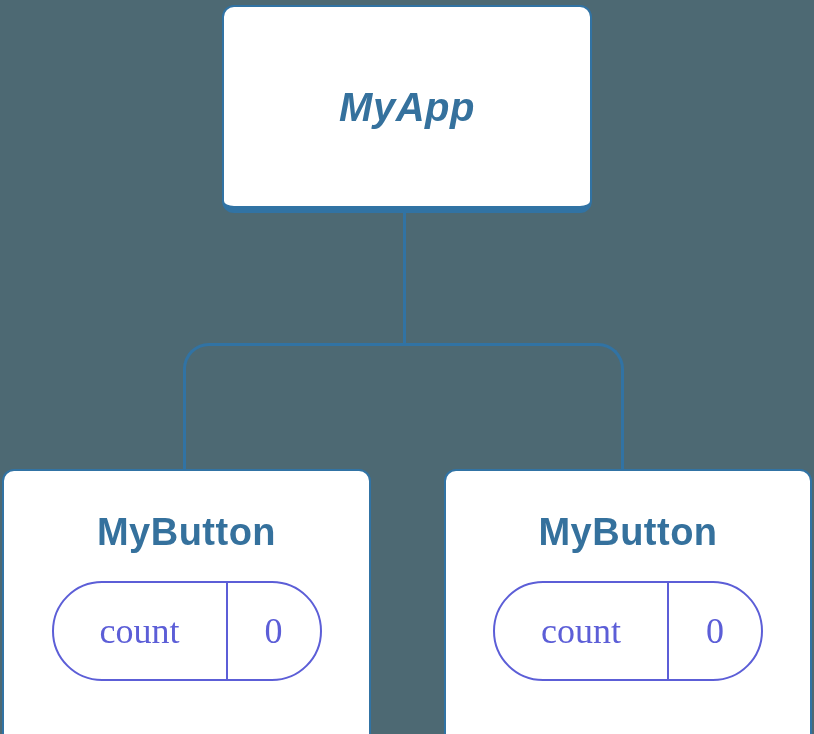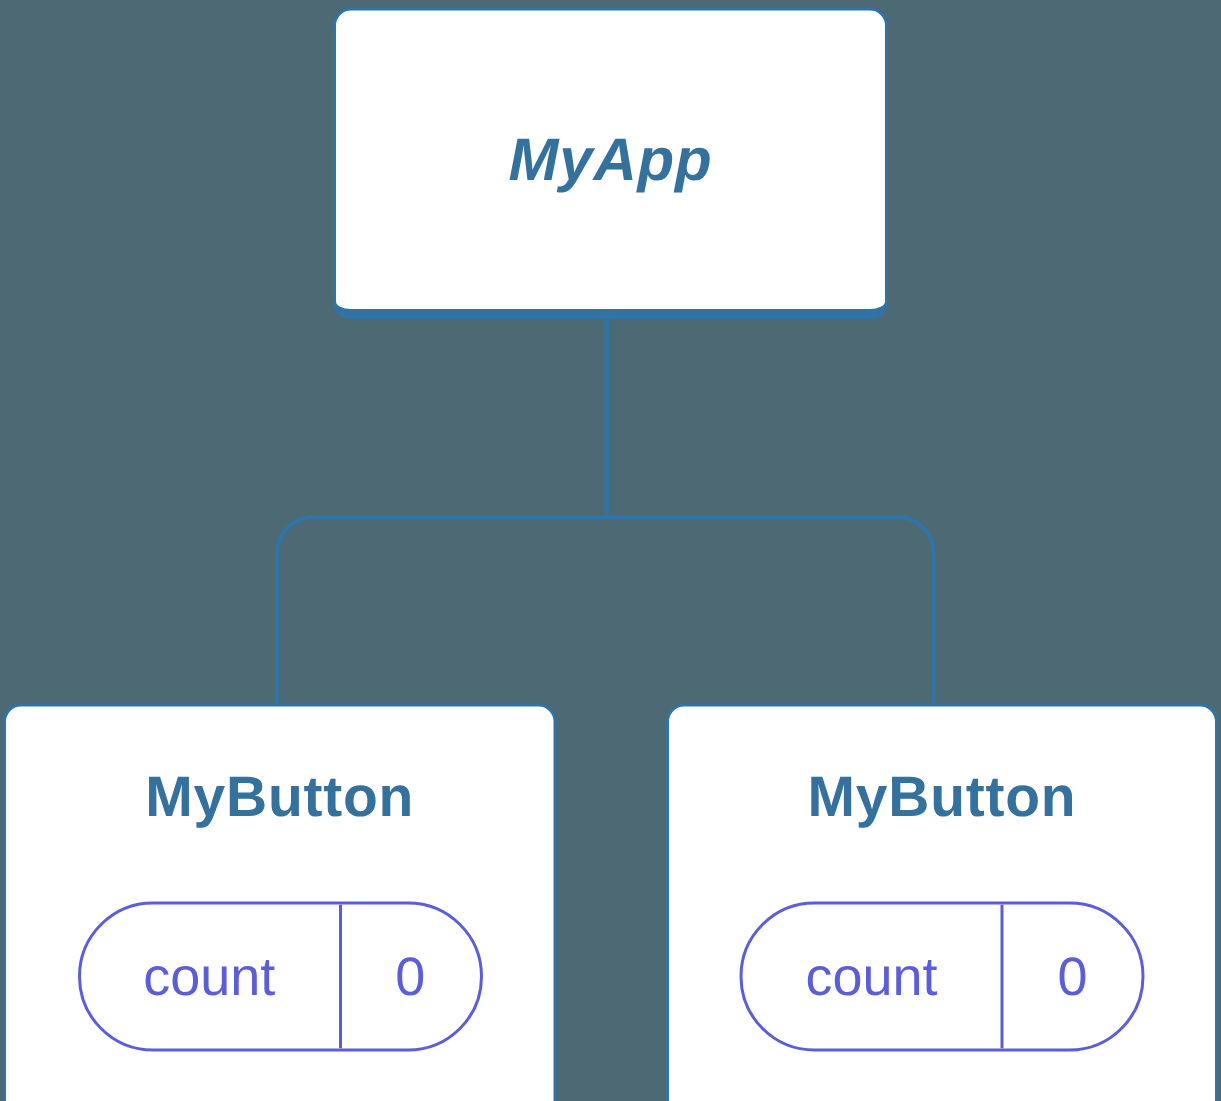--- a/index.html
+++ b/index.html
@@ -62,30 +62,31 @@
     position: absolute;
     left: 183px; top: 343px;
     width: 441px; height: 126px;
     border: 0 solid var(--accent-blue);
     border-top-width: 3px;
     border-left-width: 3px;
     border-right-width: 3px;
     border-radius: 26px 26px 0 0;
   }
   .state-pill {
-    margin-top: 46px;
+    margin-top: 26px;
     width: 270px; height: 100px;
     border: 2px solid var(--state-purple);
     border-radius: 60px;
     display: flex;
     align-items: stretch;
     color: var(--state-purple);
     font-size: 36px;
     overflow: hidden;
     background: var(--card-bg);
+    font-family: Liberation Serif, serif;
   }
   .pill-key {
     flex: 1 1 auto;
     display: flex;
     align-items: center;
     justify-content: center;
   }
   .pill-divider {
     width: 2px;
     background: var(--state-purple);

